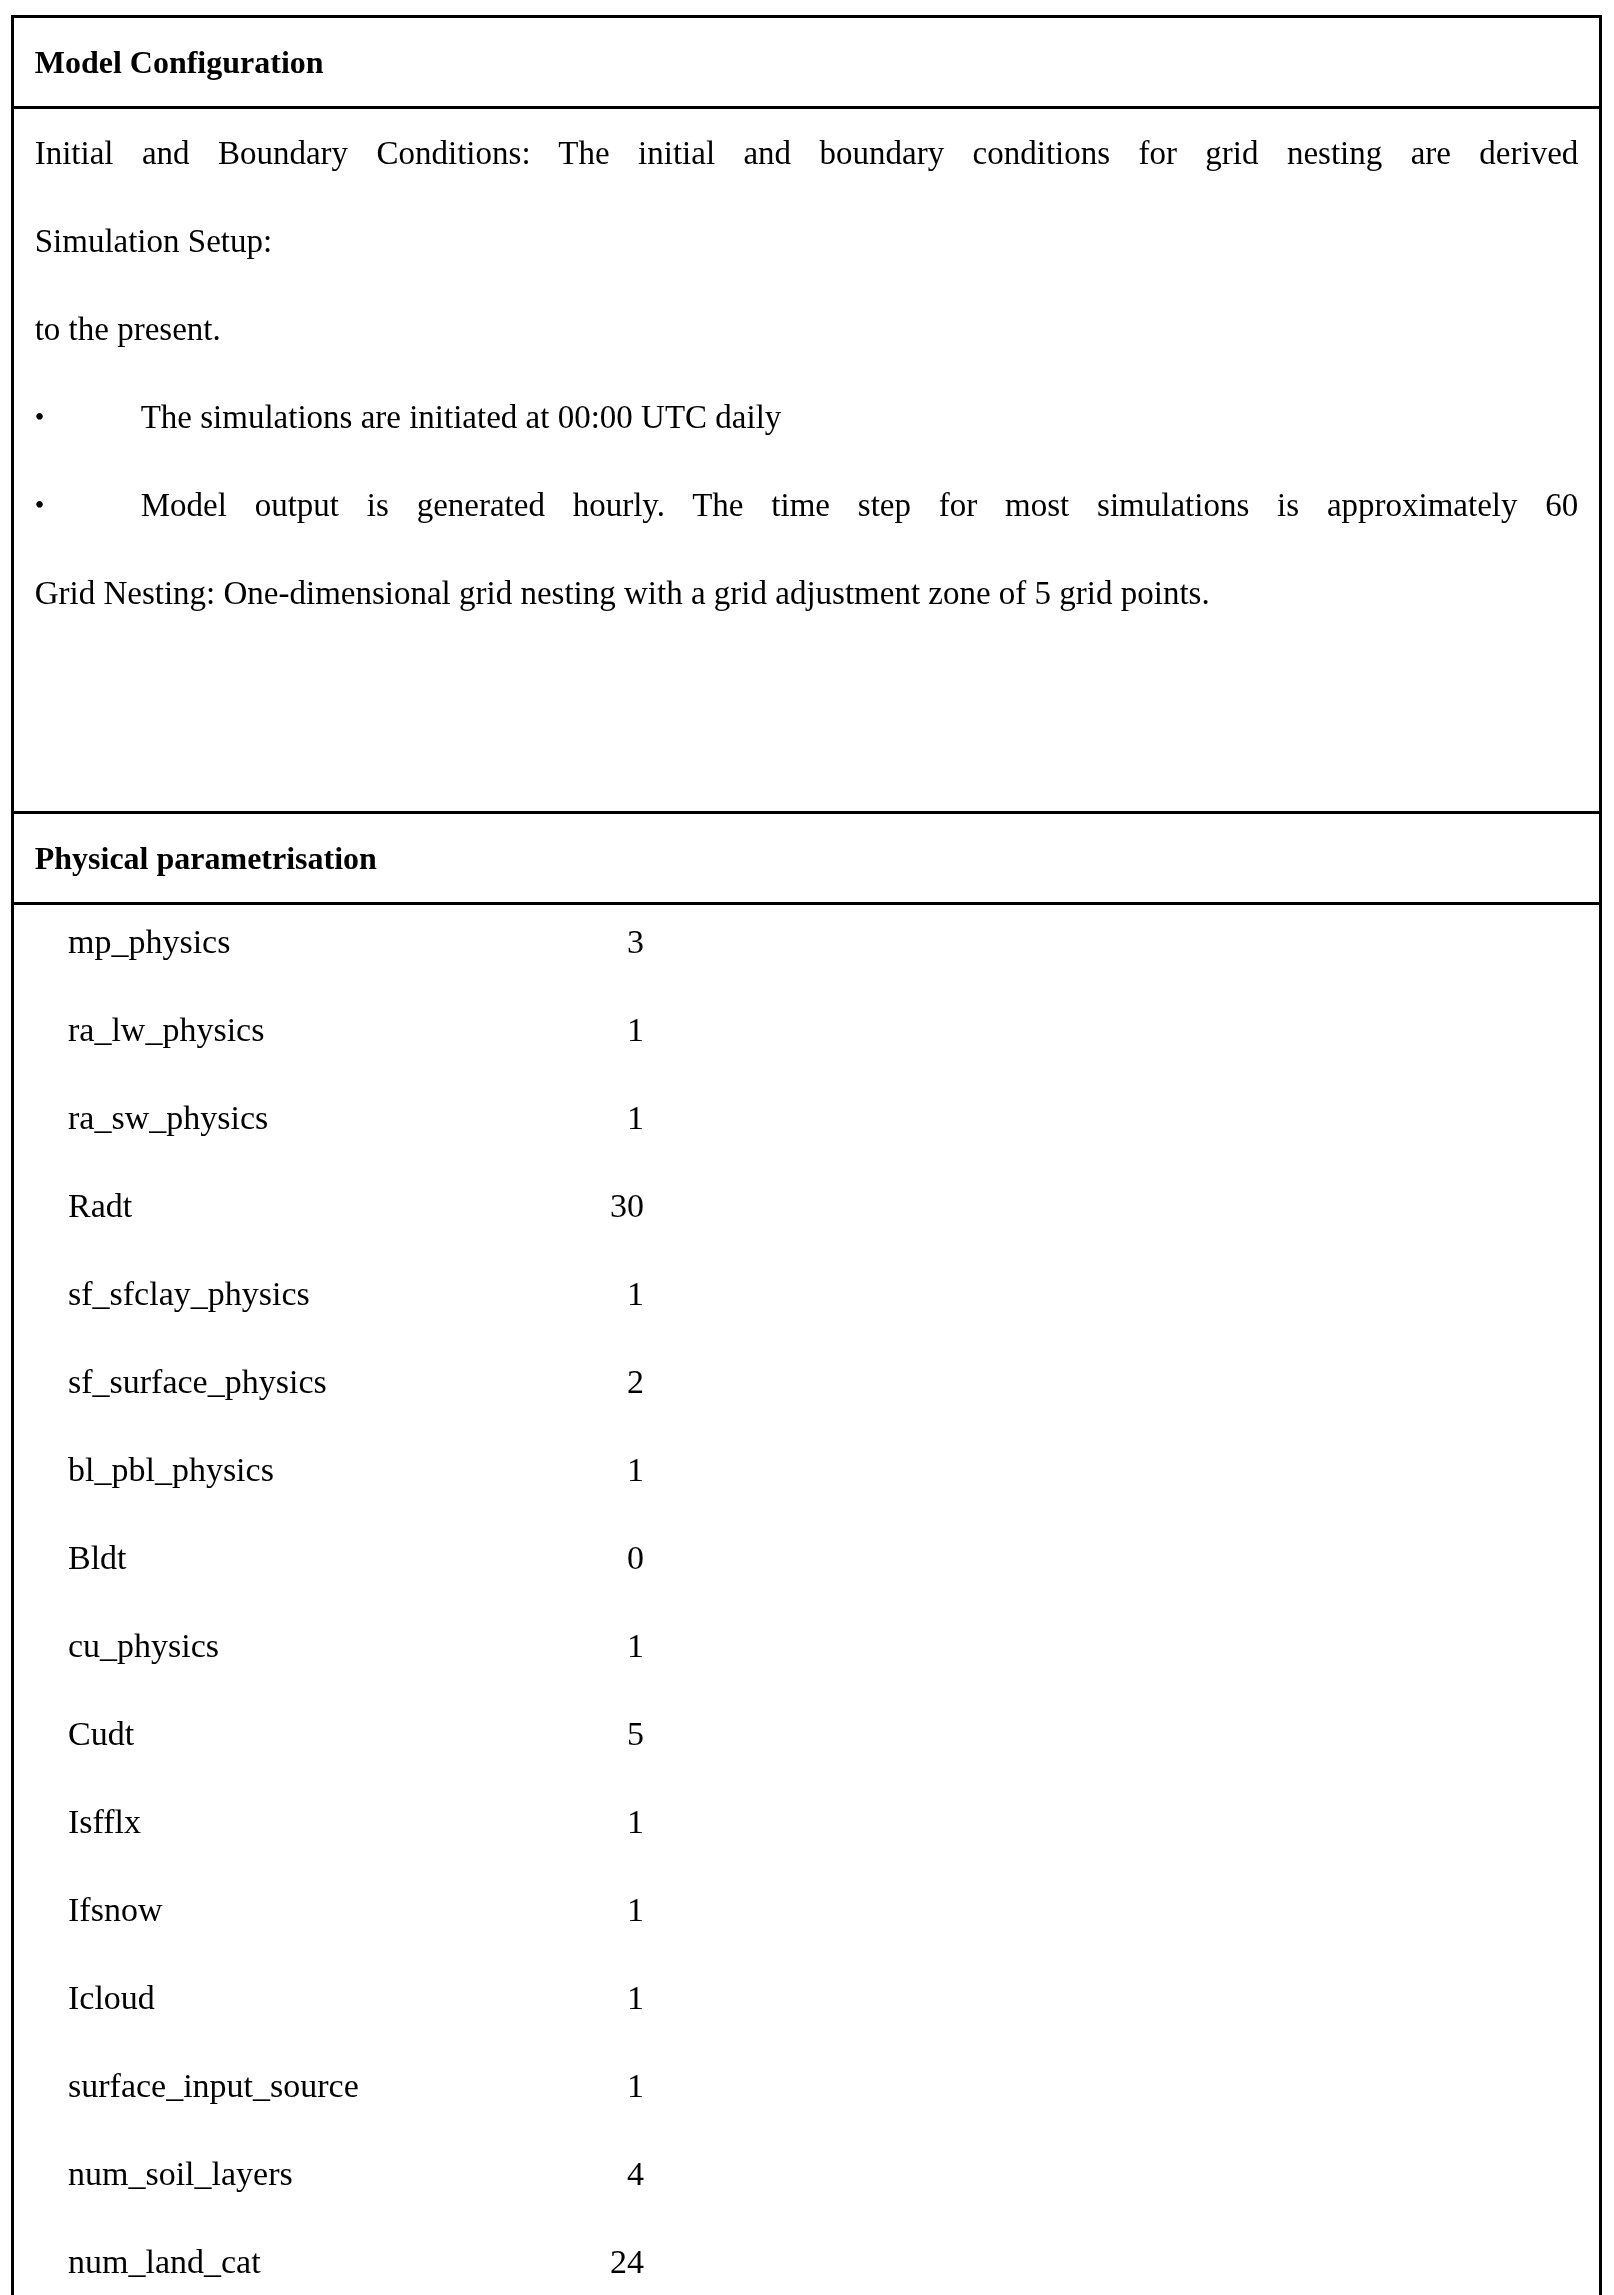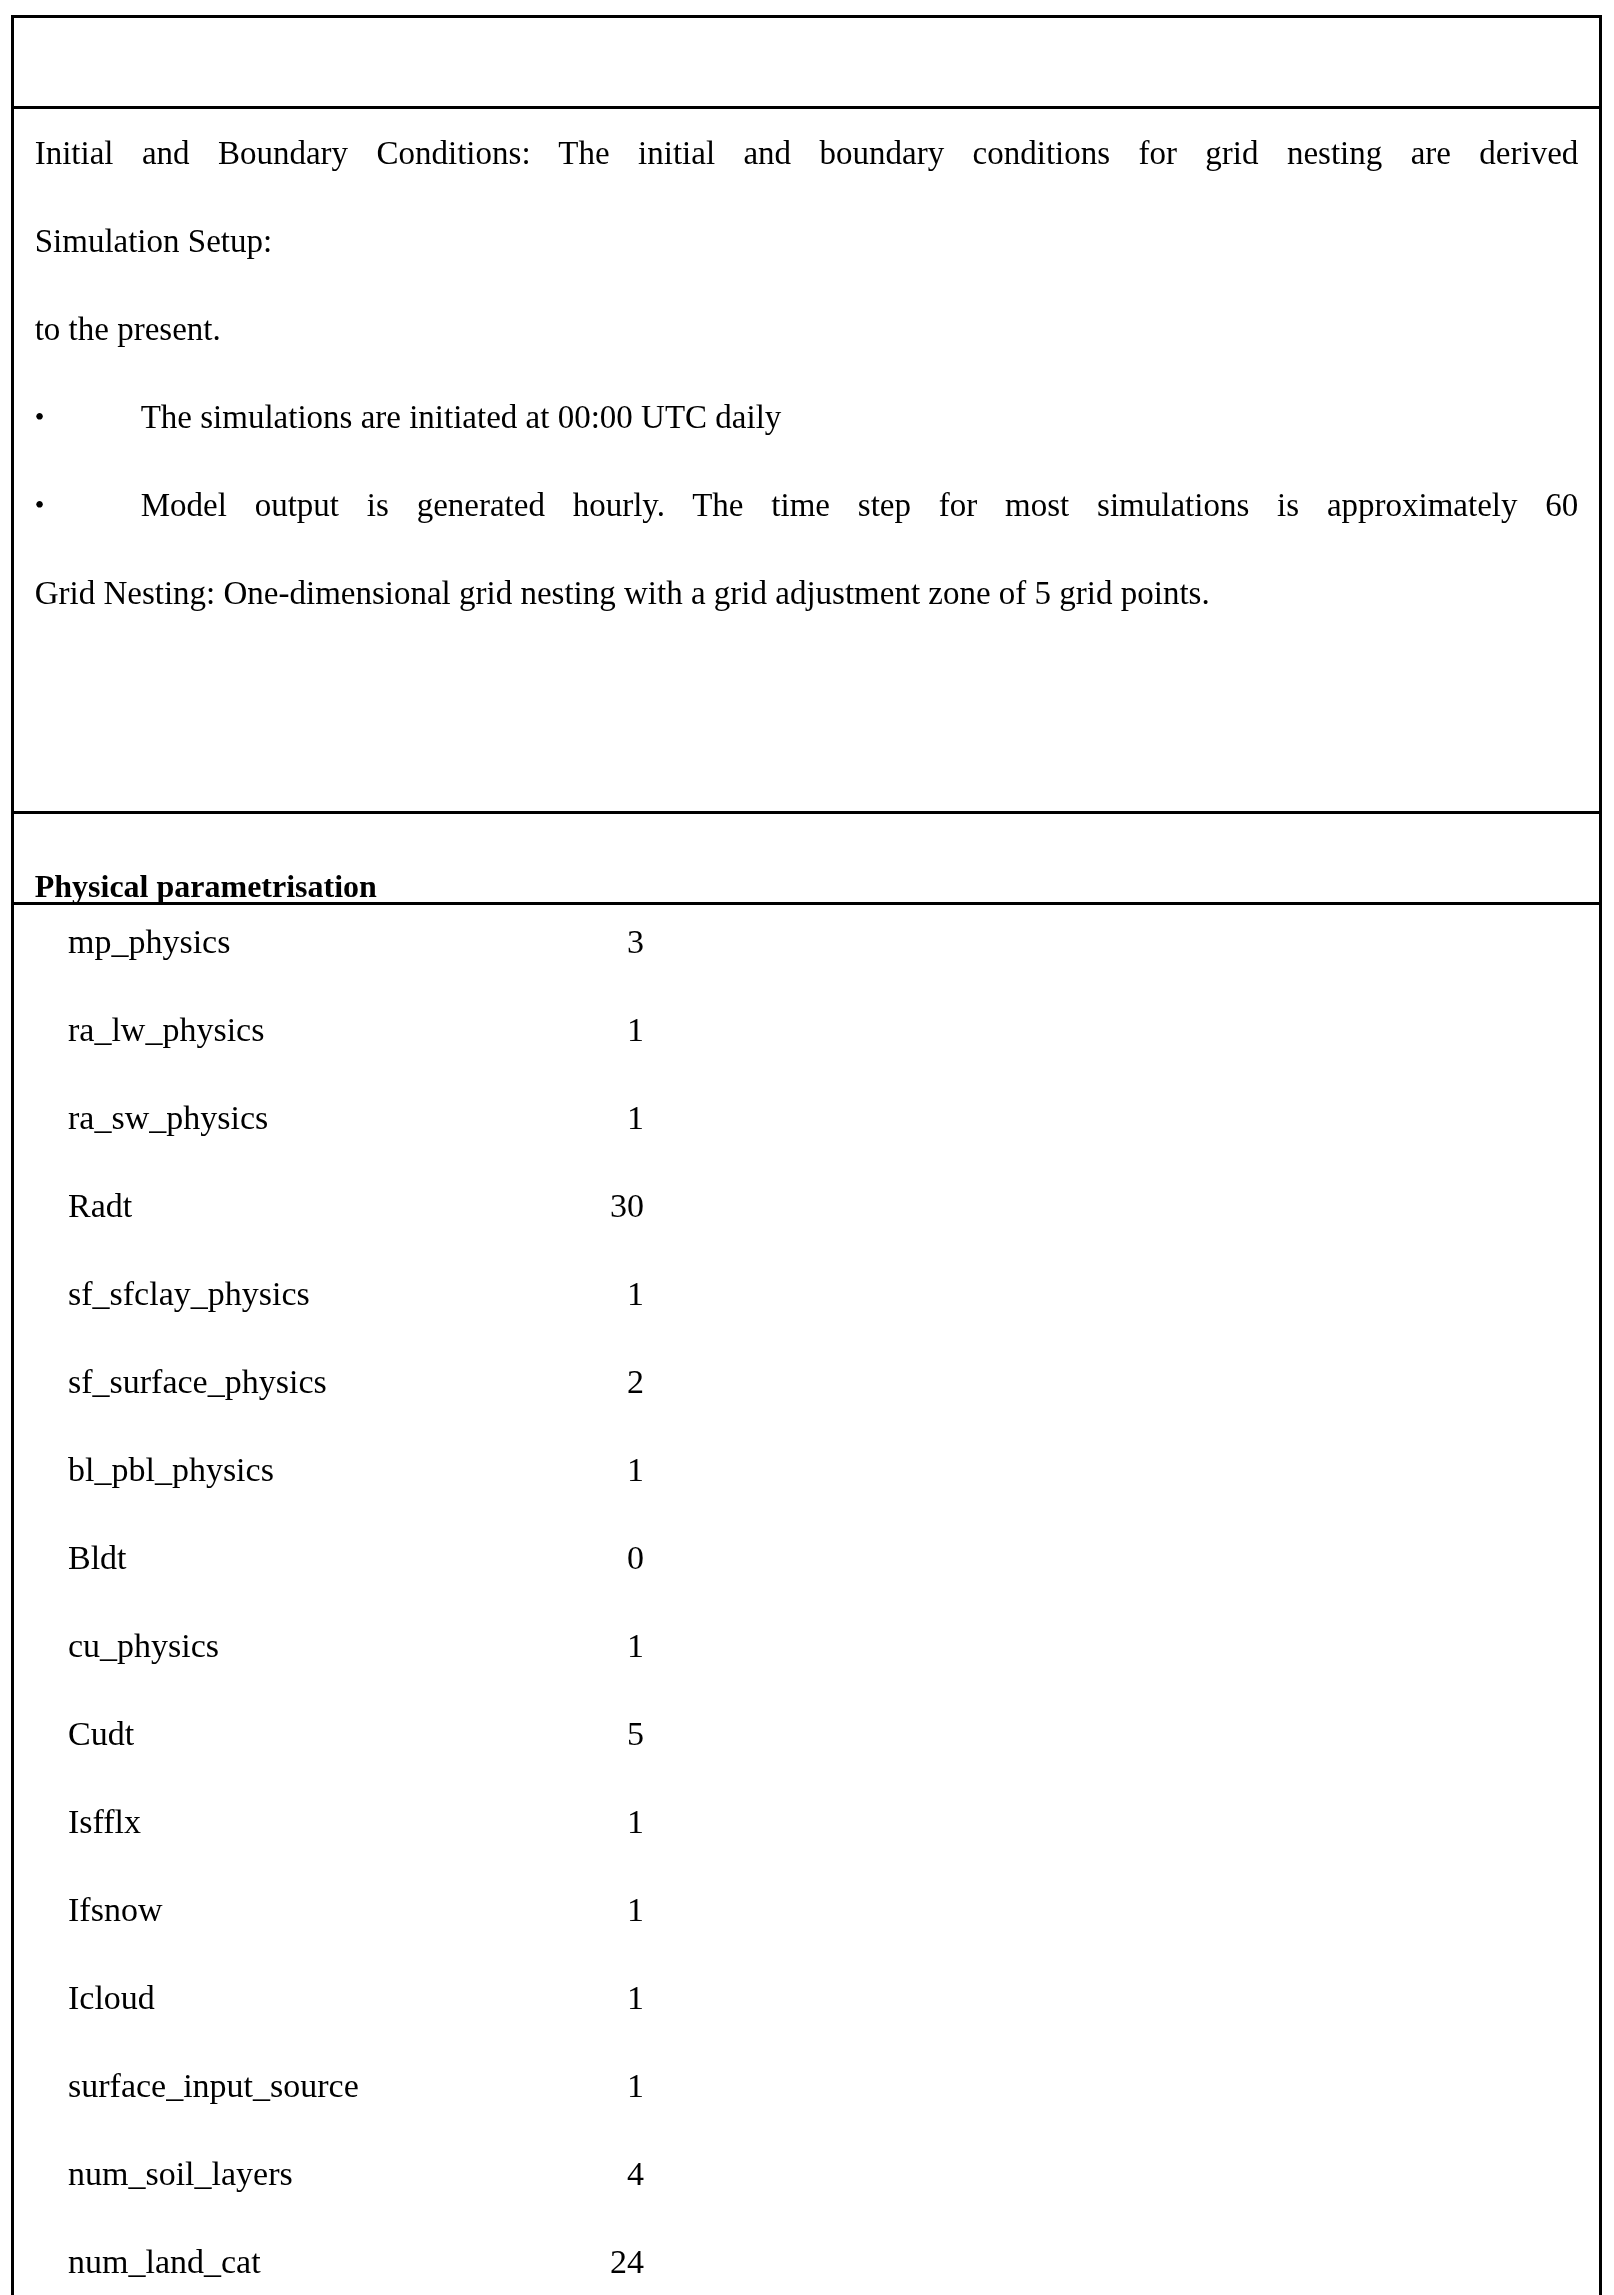--- a/index.html
+++ b/index.html
@@ -39,20 +39,23 @@
   }
   .param-row { position: relative; height: 88px; margin-left: 15px; }
   .param-name { position: absolute; left: 39px; top: 18.4px; }
   .param-val { position: absolute; left: 505px; width: 110px; text-align: right; top: 18.4px; }
 </style>
 </head>
 <body>
 
 <div class="table">
 
+  <div class="section-header" style="top:0; height:88px;">
+    <span>Model Configuration</span>
+  </div>
   <div class="hline" style="top:88px;"></div>
 
   <div class="para" style="top:91px;">
     <div class="line justify">Initial and Boundary Conditions: The initial and boundary conditions for grid nesting are derived</div>
     <div class="line">Simulation Setup:</div>
     <div class="line">to the present.</div>
 
     <div class="bullet-row">
       <span class="bullet">•</span>
       <span class="bullet-text">The simulations are initiated at 00:00 UTC daily</span>
@@ -60,21 +63,21 @@
 
     <div class="bullet-row">
       <span class="bullet">•</span>
       <span class="bullet-text line justify">Model output is generated hourly. The time step for most simulations is approximately 60</span>
     </div>
 
     <div class="line">Grid Nesting: One-dimensional grid nesting with a grid adjustment zone of 5 grid points.</div>
   </div>
 
   <div class="hline" style="top:793px;"></div>
-  <div class="section-header" style="top:796px; height:88px;align-items:flex-end;">
+  <div class="section-header" style="top:796px; height:88px;">
     <span>Physical parametrisation</span>
   </div>
   <div class="hline" style="top:884px;"></div>
 
   <div class="params" style="top:887px;">
     <div class="param-row">
         <span class="param-name">mp_physics</span>
         <span class="param-val">3</span>
       </div>
     <div class="param-row">

